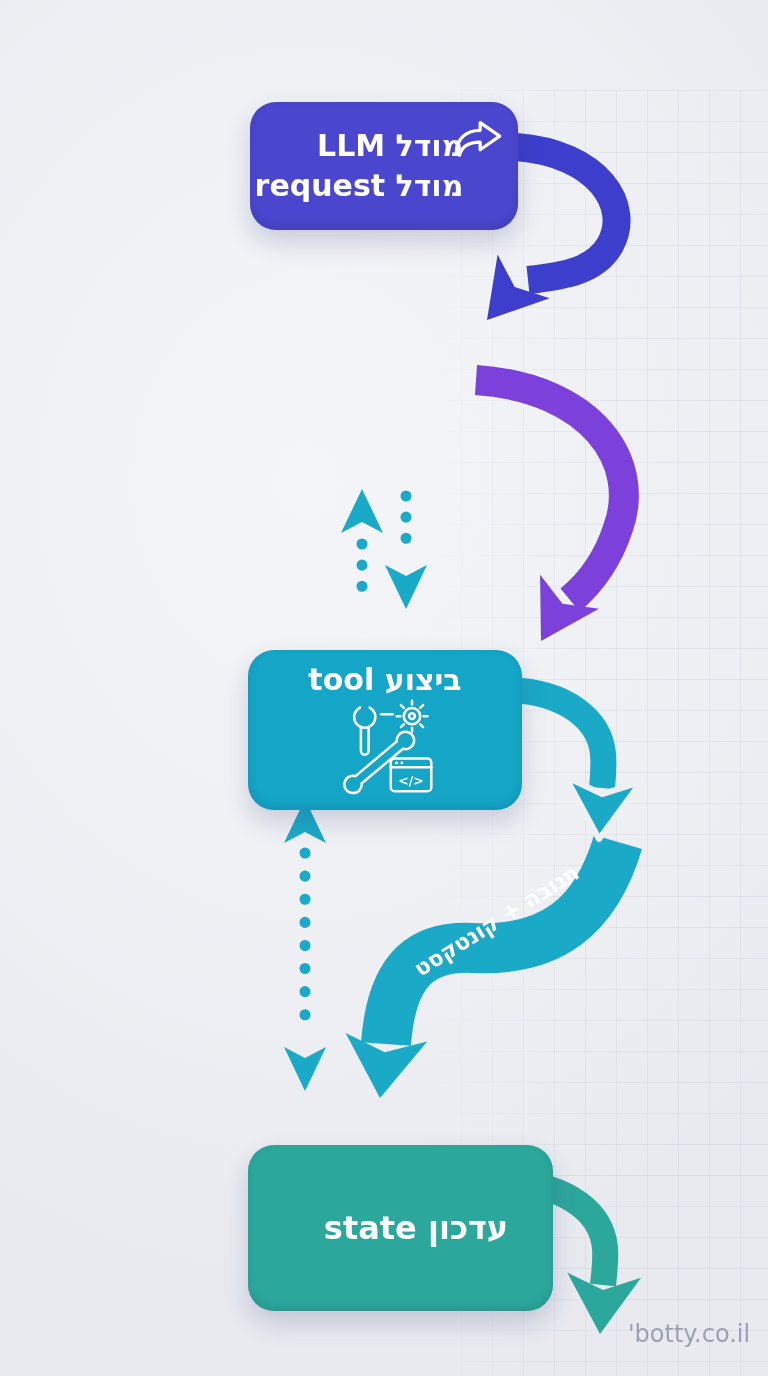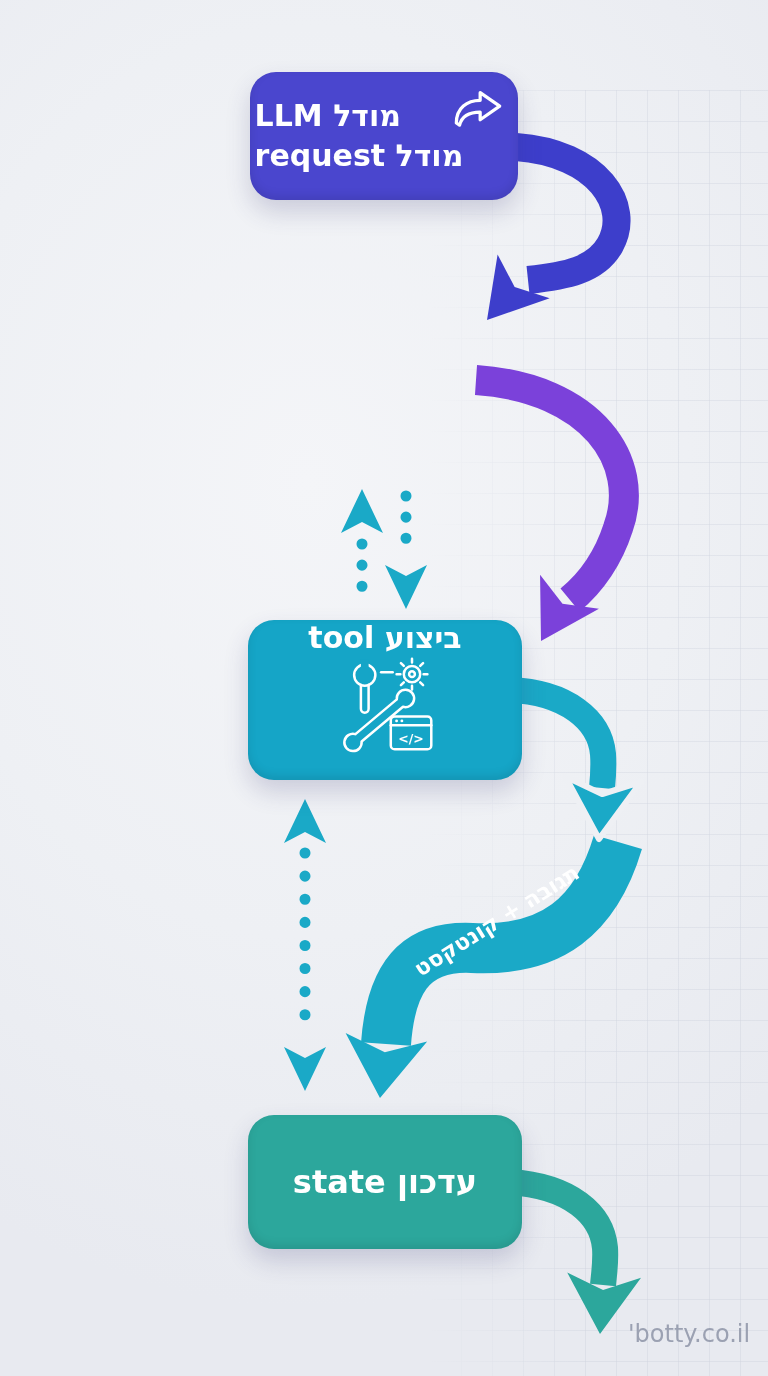--- a/index.html
+++ b/index.html
@@ -22,32 +22,32 @@
   .fill-blue{fill:var(--llm_arrow);}
   .stroke-purple{stroke:var(--mcp_arrow);fill:none;}
   .fill-purple{fill:var(--mcp_arrow);}
   .stroke-cyan{stroke:var(--cyan_arrow);fill:none;}
   .fill-cyan{fill:var(--cyan_arrow);}
   .stroke-teal{stroke:var(--state_arrow);fill:none;}
   .fill-teal{fill:var(--state_arrow);}
   .head-gap{stroke:var(--background);stroke-width:6;stroke-linejoin:round;}
 
   .node{position:absolute;display:flex;flex-direction:column;align-items:center;justify-content:center;
-        color:#fff;font-weight:bold;text-align:left;}
+        color:#fff;font-weight:bold;text-align:right;margin-top:30px;}
   .box{border-radius:26px;box-shadow:0 12px 24px rgba(55,55,115,.20), inset 0 -4px 10px rgba(0,0,0,.10);}
   .node-llm{left:250px;top:72px;width:268px;height:128px;background:var(--llm_box);
             font-size:30px;line-height:1.32;}
   .node-llm .lines{padding-right:50px;}
   .share-icon{position:absolute;right:14px;top:17px;}
   .node-mcp{left:287px;top:288px;width:194px;height:194px;border-radius:50%;background:var(--mcp_circle);
             font-size:29px;line-height:1.4;color:#f3eefb;
             box-shadow:0 14px 26px rgba(80,40,160,.22), inset 0 -5px 12px rgba(0,0,0,.10);}
   .node-tool{left:248px;top:620px;width:274px;height:160px;background:var(--tool_box);
-             font-size:30px;justify-content:flex-start;box-sizing:border-box;}
-  .node-state{left:248px;top:1115px;width:274px;height:134px;background:var(--state_box);font-size:32px;}
+             font-size:30px;justify-content:flex-start;padding-top:12px;box-sizing:border-box;}
+  .node-state{left:248px;top:1115px;width:274px;height:166px;background:var(--state_box);font-size:32px;padding-left:31px;}
   .ribbon-label{
     position:absolute;left:378px;top:904px;width:238px;height:34px;
     transform:rotate(-32deg);color:#fff;font-weight:bold;font-size:22px;
     text-align:center;line-height:34px;
   }
   .watermark{position:absolute;left:628px;top:1320px;width:128px;
              font-size:24px;color:var(--watermark_color);font-weight:normal;}
   .rtl{direction:rtl;unicode-bidi:isolate;}
   .icon-stroke{stroke:#fff;stroke-width:2.6;fill:none;stroke-linecap:round;stroke-linejoin:round;}
 </style>

